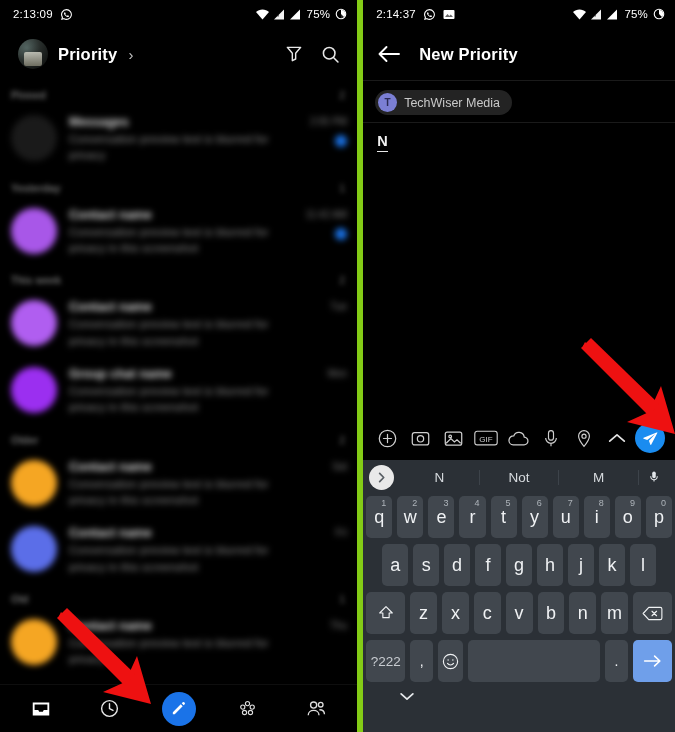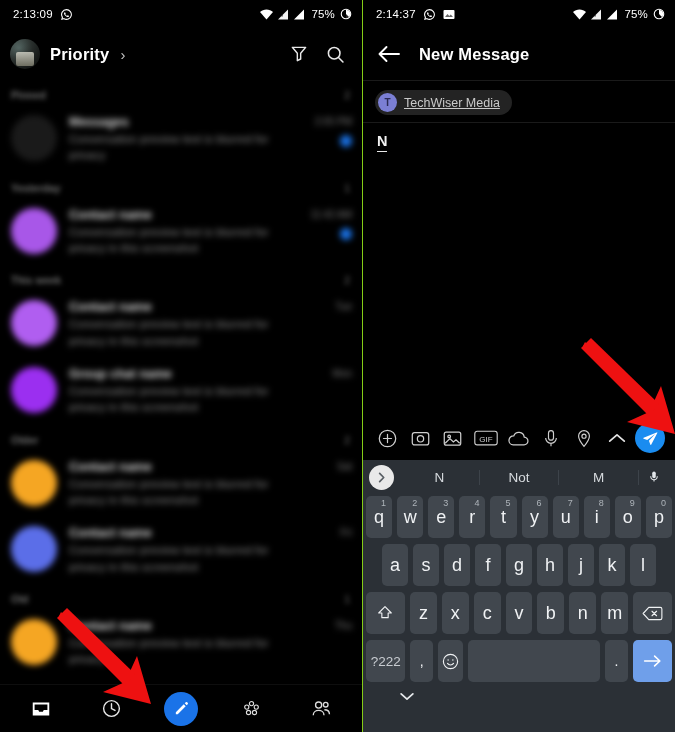--- a/index.html
+++ b/index.html
@@ -4,39 +4,39 @@
 <style>
   * { box-sizing: border-box; margin: 0; padding: 0; }
   html, body {
     width: 675px; height: 732px;
     background: #000;
     font-family: "Liberation Sans", sans-serif;
     overflow: hidden;
   }
   .screens { display: flex; width: 675px; height: 732px; }
   .panel { position: relative; height: 732px; overflow: hidden; background: #000; }
-  .panel-left  { width: 392px; border-right: 1px solid #84cc16; }
+  .panel-left  { width: 392px; border-right: 6px solid #84cc16; }
   .panel-right { width: 337px; }
 
   
   .statusbar {
     height: 28px; display: flex; align-items: center;
     padding: 0 10px 0 13px; color: #fff;
     font-size: 11.5px; letter-spacing: .2px;
   }
   .sb-left { display: flex; align-items: center; gap: 7px; }
   .sb-spacer { flex: 1; }
   .sb-right { display: flex; align-items: center; gap: 4px; }
   .sb-pct { font-size: 11.5px; margin: 0 1px 0 2px; }
   .ic { display: inline-flex; align-items: center; justify-content: center; }
 
   
   .lheader {
     height: 52px; display: flex; align-items: center;
-    padding: 0 14px 0 10px; gap: 10px; text-align: right;
+    padding: 0 14px 0 18px; gap: 10px; text-align: right;
   }
   .avatar-photo {
     width: 30px; height: 30px; border-radius: 50%;
     background:
       radial-gradient(circle at 30% 30%, #8a8f7a 0%, #4b4a3e 45%, #20201c 100%),
       linear-gradient(135deg,#5b6b7a,#2a2f33);
     background-blend-mode: overlay;
     position: relative; overflow: hidden; flex: none;
   }
   .avatar-photo::after {
@@ -104,21 +104,21 @@
   .chip-row { padding: 9px 12px 7px 12px; }
   .chip {
     display: inline-flex; align-items: center; gap: 7px;
     background: #232323; border-radius: 13px; padding: 3px 12px 3px 3px;
   }
   .chip-av {
     width: 19px; height: 19px; border-radius: 50%;
     background: #7b7fd4; color: #2a2a55; font-size: 10px; font-weight: 700;
     display: flex; align-items: center; justify-content: center;
   }
-  .chip-label { color: #c9c9c9; font-size: 12.5px; text-decoration: underline; }
+  .chip-label { color: #c9c9c9; font-size: 12.5px; }
 
   
   .compose { padding: 9px 14px 0 14px; }
   .compose-typed {
     color: #f2f2f2; font-size: 14.5px; font-weight: 700;
     border-bottom: 1.5px solid #e8e8e8; display: inline-block;
     padding-bottom: 1px; line-height: 1.1;
   }
   .compose-ph { color: #7b7b7b; font-size: 13.5px; margin-top: 9px; }
 
@@ -439,21 +439,21 @@
         </span>
       </div>
     </div>
 
     <div class="rheader">
       <span class="ic">
         <svg width="24" height="20" viewBox="0 0 24 20">
             <path d="M9.5 3 2.5 10l7 7M2.5 10H22" fill="none" stroke="#fff" stroke-width="1.9" stroke-linecap="round" stroke-linejoin="round"></path>
           </svg>
       </span>
-      <span class="rheader-title">New Message</span>
+      <span class="rheader-title">New Priority</span>
     </div>
     <div class="divider"></div>
 
     <div class="chip-row">
       <span class="chip">
         <span class="chip-av">T</span>
         <span class="chip-label">TechWiser Media</span>
       </span>
     </div>
     <div class="divider"></div>

